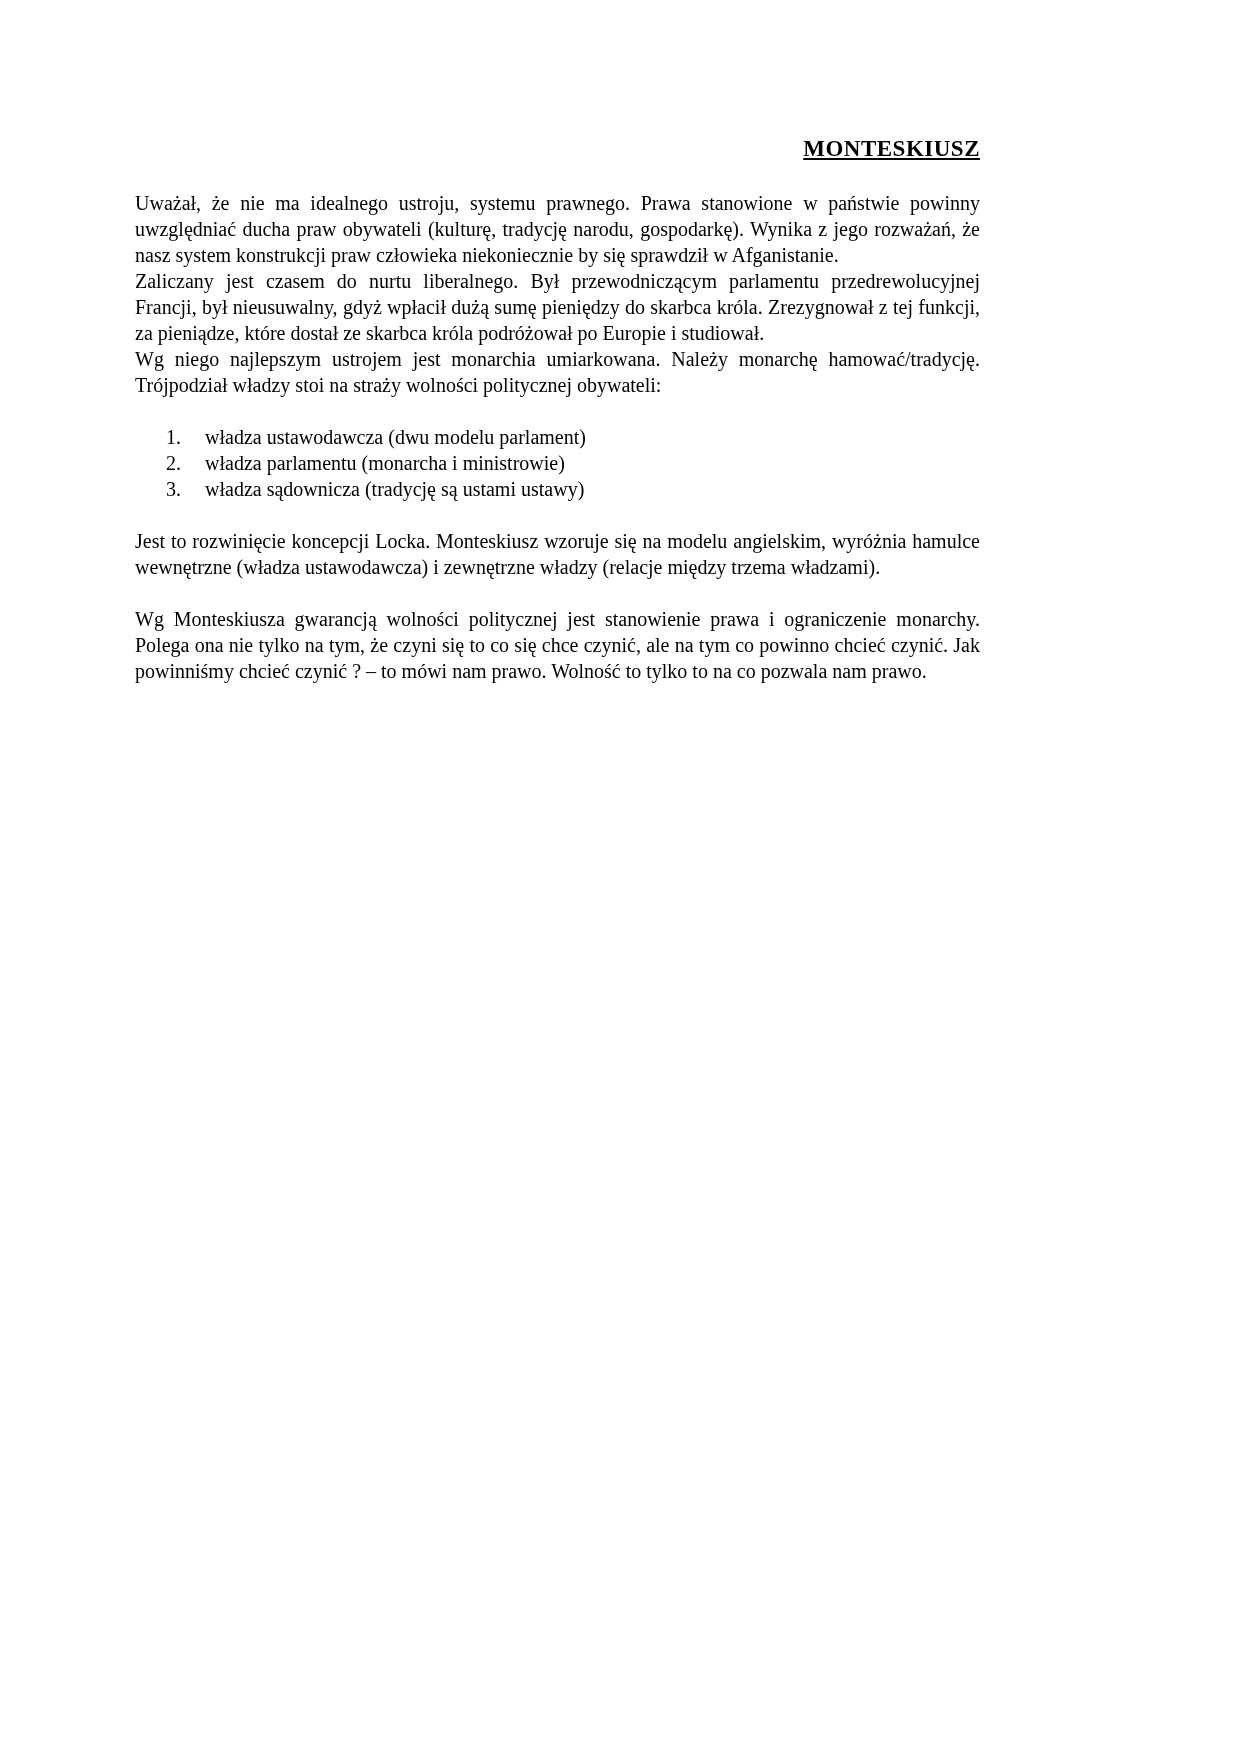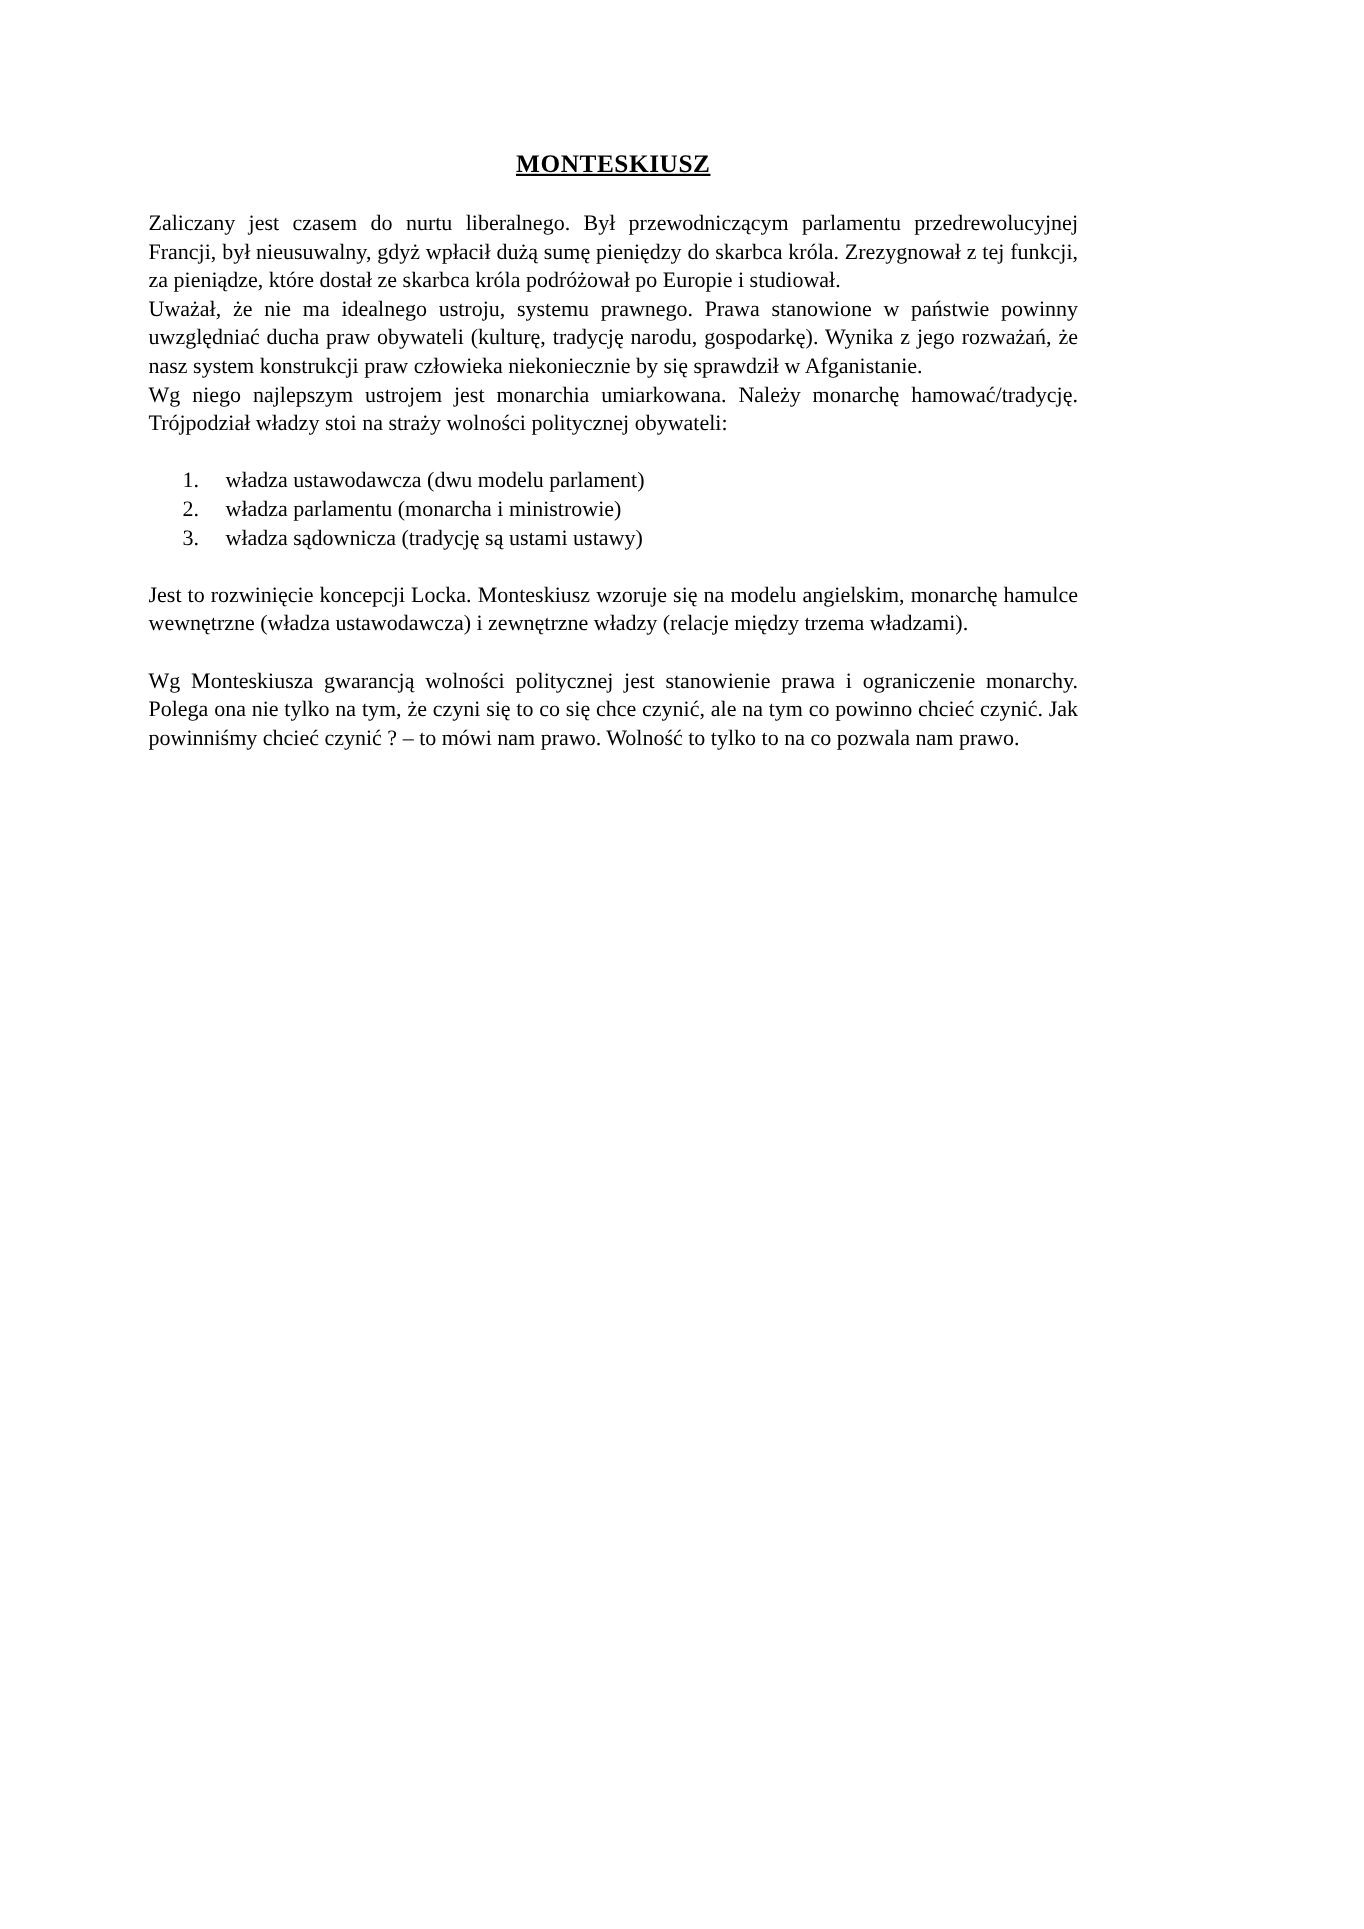--- a/index.html
+++ b/index.html
@@ -16,21 +16,21 @@
     box-sizing: border-box;
     width: 1240px;
     min-height: 1754px;
     background: #ffffff;
     padding: 136px 260px 60px 135px;
   }
   .title {
     margin: 0 0 28px 0;
     font-size: 23px;
     font-weight: bold;
-    text-align: center;
+    text-align: right;
     text-decoration: underline;
     letter-spacing: 0.5px;
   }
   .para {
     margin: 0;
     font-size: 20px;
     line-height: 26px;
     text-align: justify;
   }
   .gap-before {
@@ -54,38 +54,38 @@
     flex: 1 1 auto;
   }
 </style>
 </head>
 <body>
 
 <div class="sheet">
 
   <h1 class="title">MONTESKIUSZ</h1>
 
+  <p class="para">Uważał, że nie ma idealnego ustroju, systemu prawnego. Prawa stanowione w państwie powinny uwzględniać ducha praw obywateli (kulturę, tradycję narodu, gospodarkę). Wynika z jego rozważań, że nasz system konstrukcji praw człowieka niekoniecznie by się sprawdził w Afganistanie.</p>
+
   <p class="para">Zaliczany jest czasem do nurtu liberalnego. Był przewodniczącym parlamentu przedrewolucyjnej Francji, był nieusuwalny, gdyż wpłacił dużą sumę pieniędzy do skarbca króla. Zrezygnował z tej funkcji, za pieniądze, które dostał ze skarbca króla podróżował po Europie i studiował.</p>
-
-  <p class="para">Uważał, że nie ma idealnego ustroju, systemu prawnego. Prawa stanowione w państwie powinny uwzględniać ducha praw obywateli (kulturę, tradycję narodu, gospodarkę). Wynika z jego rozważań, że nasz system konstrukcji praw człowieka niekoniecznie by się sprawdził w Afganistanie.</p>
 
   <p class="para">Wg niego najlepszym ustrojem jest monarchia umiarkowana. Należy monarchę hamować/tradycję. Trójpodział władzy stoi na straży wolności politycznej obywateli:</p>
 
   <ol class="powers-list">
     <li class="list-item">
       <span class="num">1.</span>
       <span class="txt">władza ustawodawcza (dwu modelu parlament)</span>
     </li>
     <li class="list-item">
       <span class="num">2.</span>
       <span class="txt">władza parlamentu (monarcha i ministrowie)</span>
     </li>
     <li class="list-item">
       <span class="num">3.</span>
       <span class="txt">władza sądownicza (tradycję są ustami ustawy)</span>
     </li>
   </ol>
 
-  <p class="para gap-before">Jest to rozwinięcie koncepcji Locka. Monteskiusz wzoruje się na modelu angielskim, monarchę hamulce wewnętrzne (władza ustawodawcza) i zewnętrzne władzy (relacje między trzema władzami).</p>
+  <p class="para gap-before">Jest to rozwinięcie koncepcji Locka. Monteskiusz wzoruje się na modelu angielskim, wyróżnia hamulce wewnętrzne (władza ustawodawcza) i zewnętrzne władzy (relacje między trzema władzami).</p>
 
   <p class="para gap-before">Wg Monteskiusza gwarancją wolności politycznej jest stanowienie prawa i ograniczenie monarchy. Polega ona nie tylko na tym, że czyni się to co się chce czynić, ale na tym co powinno chcieć czynić. Jak powinniśmy chcieć czynić ? – to mówi nam prawo. Wolność to tylko to na co pozwala nam prawo.</p>
 
 </div>
 
 </body></html>

